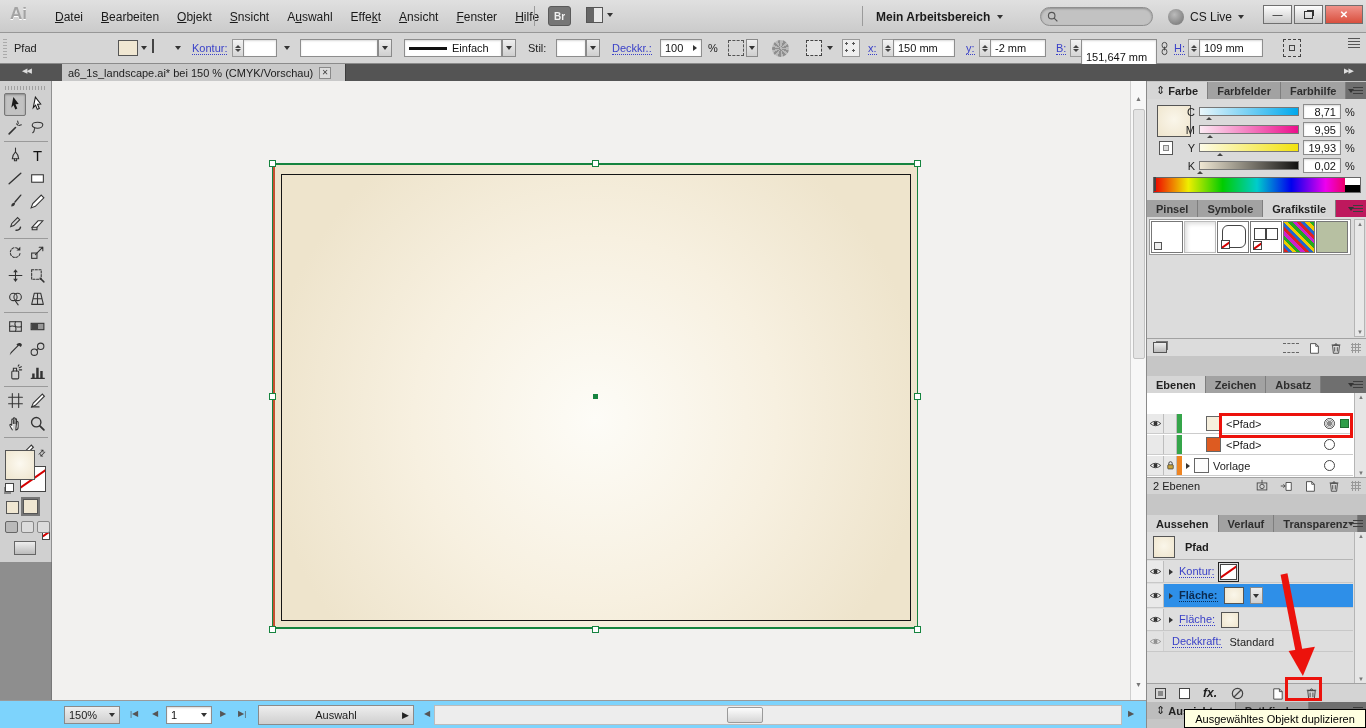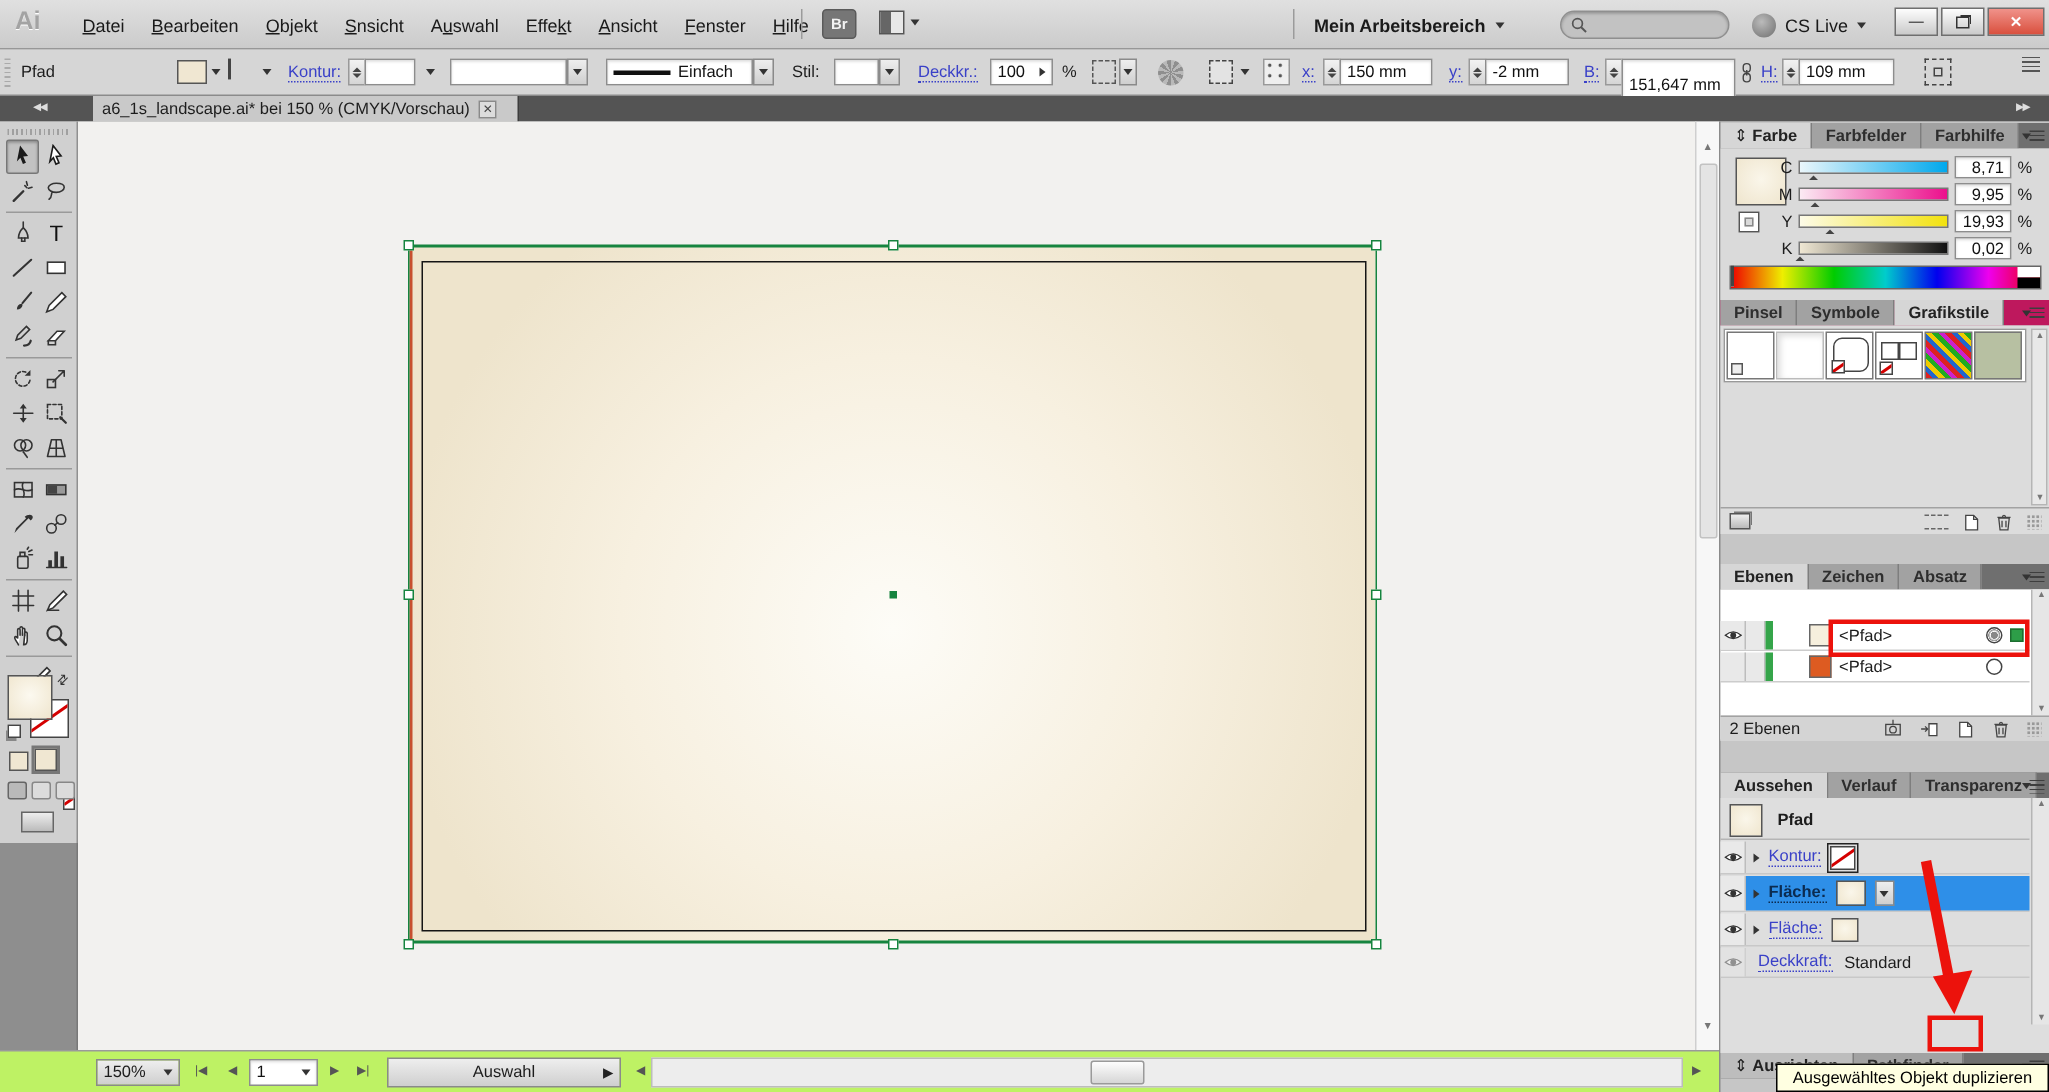--- a/index.html
+++ b/index.html
@@ -419,21 +419,21 @@
   <div class="hnd" style="left:862px;top:545px"></div>
   <div class="ab" style="left:541px;top:313px;width:5px;height:5px;background:#16843f;z-index:6"></div>
 </div>
 
 <div class="ab" style="left:1130px;top:81px;width:16px;height:619px;background:#f7f7f7;border-left:1px solid #cfcfcf">
   <span class="ab" style="left:4px;top:14px;font-size:7px;color:#777">▲</span>
   <div class="ab" style="left:2px;top:28px;width:12px;height:250px;background:#e4e4e4;border:1px solid #c2c2c2;border-radius:2px"></div>
   <span class="ab" style="left:4px;top:600px;font-size:7px;color:#777">▼</span>
 </div>
 
-<div class="ab flex" style="left:0;top:700px;width:1266px;height:28px;background:#bef264;border-top:1px solid #9a9a9a">
+<div class="ab flex" style="left:0;top:700px;width:1266px;height:28px;background:#7dd3fc;border-top:1px solid #9a9a9a">
   <div class="ab btn3d flex" style="left:64px;top:5px;width:56px;height:18px;justify-content:space-between;padding:0 4px">
       <span>150%</span>
       <i class="carD"></i>
     </div>
   <span class="ab" style="left:130px;top:8px;font-size:8px;color:#555">|◀</span>
   <span class="ab" style="left:152px;top:8px;font-size:8px;color:#555">◀</span>
   <div class="ab fld" style="left:166px;top:5px;width:46px;height:18px;justify-content:space-between">
       <span>1</span>
       <i class="carD"></i>
     </div>
@@ -583,20 +583,39 @@
       <span class="eyecell"></span>
       <span class="lockcell"></span>
       <span style="width:5px;height:100%;background:#35a54a"></span>
       <span class="flex" style="flex:1;height:100%;padding-left:24px;gap:5px;position:relative">
         <i class="thmb" style="background:#dd5b21"></i>
         <span>&lt;Pfad&gt;</span>
         <i class="target ab" style="right:18px;top:4px"></i>
       </span>
     </div>
 
+    <div class="ab flex" style="left:0;top:63px;width:206px;height:20px;border-bottom:1px solid #ccc">
+      <span class="eyecell">
+          <svg class="ic" width="13" height="13" viewBox="0 0 16 16">
+            <use href="#sy-eye"></use>
+          </svg>
+        </span>
+      <span class="lockcell">
+          <svg class="ic" width="11" height="11" viewBox="0 0 16 16">
+            <use href="#sy-lock"></use>
+          </svg>
+        </span>
+      <span style="width:5px;height:100%;background:#ee8422"></span>
+      <span class="flex" style="flex:1;height:100%;padding-left:4px;gap:4px;position:relative">
+        <i class="carR"></i>
+        <i class="thmb" style="background:#fdfdfd"></i>
+        <span>Vorlage</span>
+        <i class="target ab" style="right:18px;top:4px"></i>
+      </span>
+    </div>
     <div class="ab" style="right:0;top:0;width:13px;height:84px;background:#e6e6e6;border-left:1px solid #b5b5b5">
       <span style="position:absolute;left:3px;top:1px;font-size:6px;color:#777">▲</span>
       <span style="position:absolute;left:3px;bottom:1px;font-size:6px;color:#777">▼</span>
     </div>
     <div class="ab flex" style="left:0;top:84px;width:220px;height:17px;background:#d4d4d4;border-top:1px solid #a2a2a2;padding:0 6px;gap:10px">
       <span>2 Ebenen</span>
       <span style="flex:1"></span>
       <svg class="ic" width="14" height="14" viewBox="0 0 16 16">
           <use href="#sy-clip"></use>
         </svg>
@@ -673,20 +692,34 @@
         </span>
       <span class="flex" style="flex:1;height:100%;padding-left:8px;gap:8px">
         <span class="blu">Deckkraft:</span>
         <span>Standard</span>
       </span>
     </div>
     <div class="ab" style="right:0;top:0;width:13px;height:151px;background:#e6e6e6;border-left:1px solid #b5b5b5">
       <span style="position:absolute;left:3px;top:1px;font-size:6px;color:#777">▲</span>
       <span style="position:absolute;left:3px;bottom:1px;font-size:6px;color:#777">▼</span>
     </div>
+    <div class="ab flex" style="left:0;top:151px;width:220px;height:19px;background:#d4d4d4;border-top:1px solid #a2a2a2;padding:0 8px;gap:13px">
+      <span style="width:11px;height:11px;border:1px solid #444;background:#888;box-shadow:inset 0 0 0 2px #d4d4d4"></span>
+      <span style="width:11px;height:11px;border:1px solid #444;background:#fff"></span>
+      <span style="font-style:italic;font-weight:bold;font-size:12px">fx.</span>
+      <svg class="ic" width="15" height="15" viewBox="0 0 16 16">
+          <use href="#sy-nosign"></use>
+        </svg>
+      <svg class="ic" width="15" height="15" viewBox="0 0 16 16" style="margin-left:12px">
+          <use href="#sy-page"></use>
+        </svg>
+      <svg class="ic" width="15" height="15" viewBox="0 0 16 16" style="margin-left:6px">
+          <use href="#sy-trash"></use>
+        </svg>
+    </div>
   </div>
 
   <div class="ab flex" style="left:0;top:621px;width:220px;height:17px;background:#6f6f6f">
     <span class="ptab ptabA" style="background:#bdbdbd">
         <span style="font-weight:normal;margin-right:3px">⇕</span>
         <span>Ausrichten</span>
       </span>
     <span class="ptab ptabI">Pathfinder</span>
     <span class="pmen ab" style="right:2px;top:3px;background:repeating-linear-gradient(#3e3e3e 0 1px,transparent 1px 3px) 6px 2px/10px 9px no-repeat">
         <i class="carD" style="margin-right:10px"></i>

